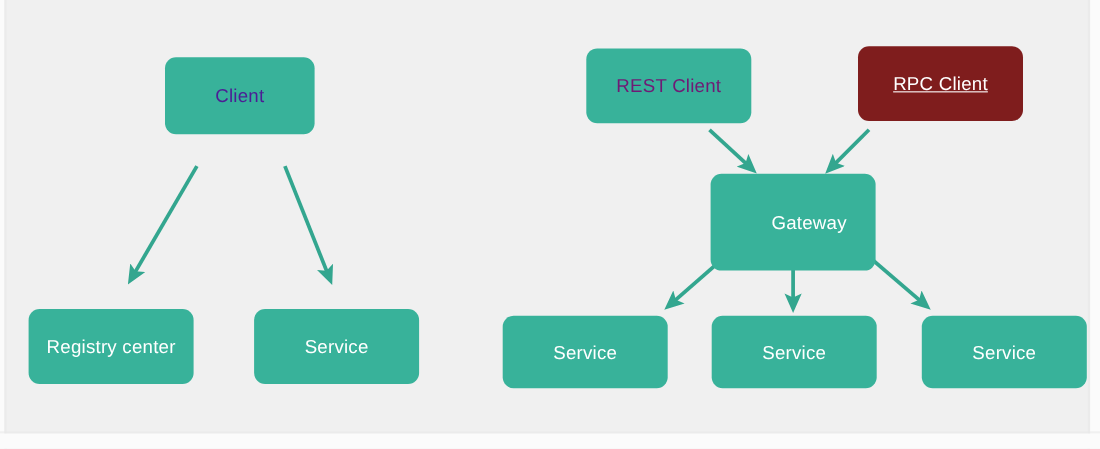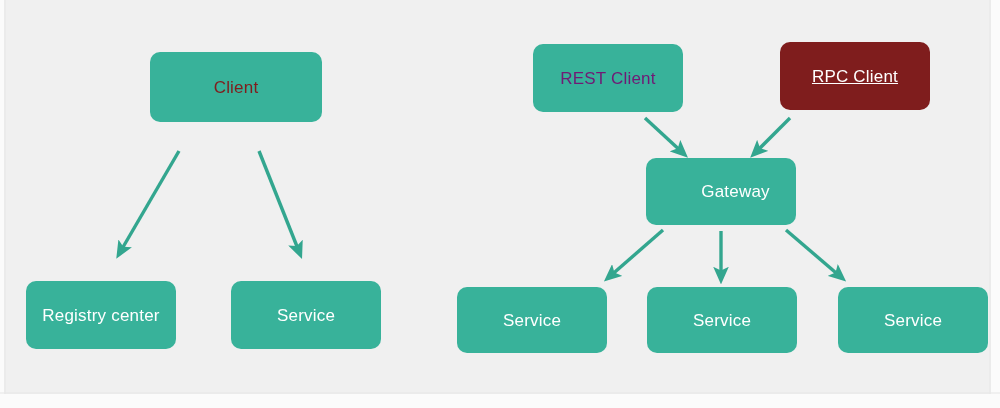--- a/index.html
+++ b/index.html
@@ -80,36 +80,36 @@
         <line x1="259" y1="151" x2="300" y2="254" stroke="#33a68f" stroke-width="3.4" stroke-linecap="butt" marker-end="url(#arrowhead)"></line>
         <line x1="645" y1="118" x2="684" y2="154" stroke="#33a68f" stroke-width="3.4" stroke-linecap="butt" marker-end="url(#arrowhead)"></line>
         <line x1="790" y1="118" x2="754" y2="154" stroke="#33a68f" stroke-width="3.4" stroke-linecap="butt" marker-end="url(#arrowhead)"></line>
         <line x1="663" y1="230" x2="608" y2="278" stroke="#33a68f" stroke-width="3.4" stroke-linecap="butt" marker-end="url(#arrowhead)"></line>
         <line x1="721" y1="231" x2="721" y2="279" stroke="#33a68f" stroke-width="3.4" stroke-linecap="butt" marker-end="url(#arrowhead)"></line>
         <line x1="786" y1="230" x2="842" y2="278" stroke="#33a68f" stroke-width="3.4" stroke-linecap="butt" marker-end="url(#arrowhead)"></line>
       </g>
   </svg>
 
   <div id="node-layer">
-      <div class="node" style="left: 150px; top: 52px; width: 172px; height: 70px; background: rgb(56, 178, 154); color: #7f1d1d;">
+      <div class="node" style="left: 150px; top: 52px; width: 136px; height: 70px; background: rgb(56, 178, 154); color: #4c1d95;">
         <span>Client</span>
       </div>
       <div class="node" style="left: 26px; top: 281px; width: 150px; height: 68px; background: rgb(56, 178, 154); color: rgb(255, 255, 255); justify-content: center;">
         <span>Registry center</span>
       </div>
       <div class="node" style="left: 231px; top: 281px; width: 150px; height: 68px; background: rgb(56, 178, 154); color: rgb(255, 255, 255);">
         <span>Service</span>
       </div>
       <div class="node" style="left: 533px; top: 44px; width: 150px; height: 68px; background: rgb(56, 178, 154); color: #701a75;">
         <span>REST Client</span>
       </div>
       <div class="node" style="left: 780px; top: 42px; width: 150px; height: 68px; background: #7f1d1d; color: rgb(255, 255, 255); text-decoration: underline;">
         <span>RPC Client</span>
       </div>
-      <div class="node" style="left: 646px; top: 158px; width: 150px; height: 67px; background: rgb(56, 178, 154); color: rgb(255, 255, 255); padding-left: 29px;">
+      <div class="node" style="left: 646px; top: 158px; width: 150px; height: 88px; background: rgb(56, 178, 154); color: rgb(255, 255, 255); padding-left: 29px;">
         <span>Gateway</span>
       </div>
       <div class="node" style="left: 457px; top: 287px; width: 150px; height: 66px; background: rgb(56, 178, 154); color: rgb(255, 255, 255);">
         <span>Service</span>
       </div>
       <div class="node" style="left: 647px; top: 287px; width: 150px; height: 66px; background: rgb(56, 178, 154); color: rgb(255, 255, 255);">
         <span>Service</span>
       </div>
       <div class="node" style="left: 838px; top: 287px; width: 150px; height: 66px; background: rgb(56, 178, 154); color: rgb(255, 255, 255);">
         <span>Service</span>

